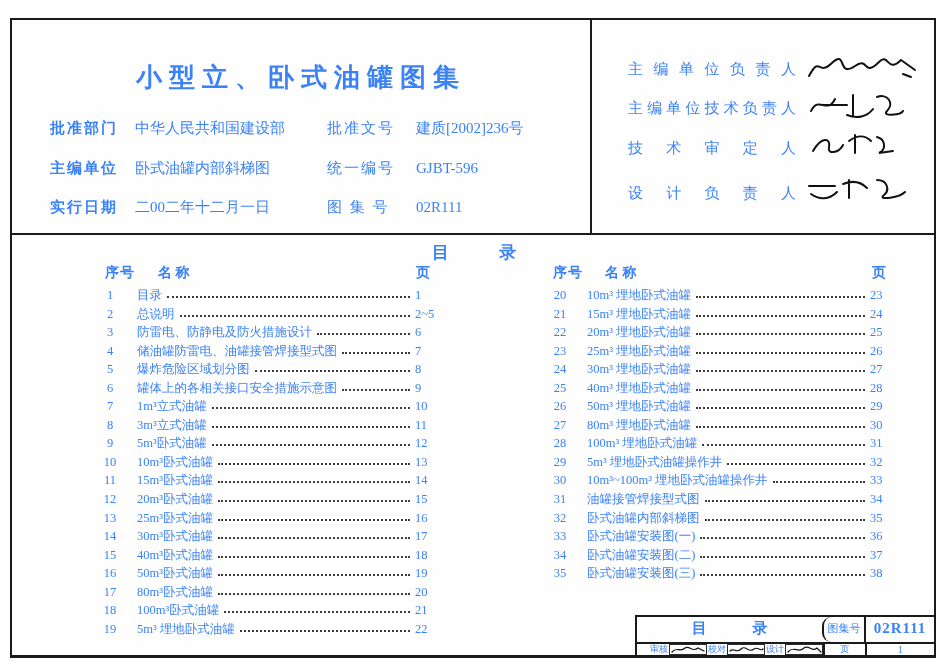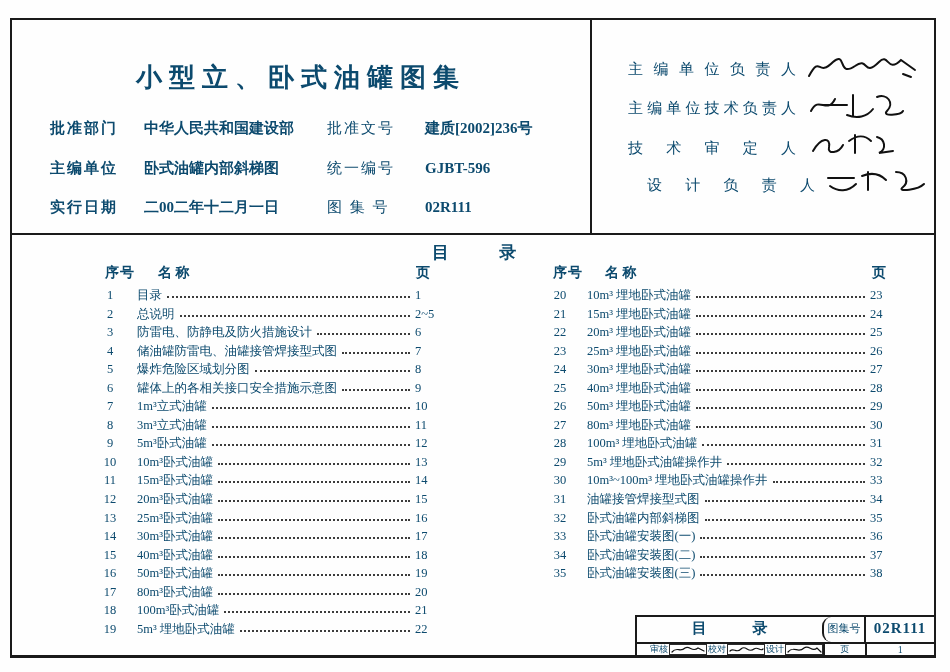--- a/index.html
+++ b/index.html
@@ -1,42 +1,42 @@
 <!DOCTYPE html>
 <html><head>
 <meta charset="utf-8">
 <style>
   * { margin:0; padding:0; box-sizing:border-box; }
   body { background:#e8e8e8; }
   .page {
     position:relative; width:950px; height:672px; background:#fefefe;
-    font-family:"Liberation Serif","DejaVu Serif",serif; color:#0c4a6e; overflow:hidden;
+    font-family:"Liberation Serif","DejaVu Serif",serif; color:#3b82f6; overflow:hidden;
   }
   .frame {
     position:absolute; left:10px; top:18px; width:926px; height:640px;
     border:2px solid #1a1a1a; border-bottom-width:3px;
   }
   .hline { position:absolute; left:0; top:213px; width:100%; height:2px; background:#1a1a1a; }
   .vline { position:absolute; left:578px; top:0; width:2px; height:213px; background:#1a1a1a; }
 
   .doc-title {
     position:absolute; left:0; top:40px; width:578px; text-align:center;
     font-size:26px; font-weight:bold; letter-spacing:7px; white-space:nowrap;
   }
   .info-row { position:absolute; height:20px; line-height:20px; font-size:15px; white-space:nowrap; }
   .info-row .lbl { position:absolute; letter-spacing:2px; }
-  .info-row .val { position:absolute; font-weight:bold;margin-left:9px; }
+  .info-row .val { position:absolute; font-weight:normal; }
   .lbl-l { left:38px;font-weight:bold; }  .val-l { left:123px; }
   .lbl-r { left:315px; } .val-r { left:404px; }
   .r1 { top:98px; } .r2 { top:138px; } .r3 { top:177px; }
 
   .sig-row { position:absolute; left:616px; height:22px; line-height:22px; font-size:15px; }
   .sig-row .slbl { display:inline-block; width:168px; text-align:justify; text-align-last:justify; }
   .sig-row svg { position:absolute; left:175px; top:-10px; }
-  .s1 { top:38px; } .s2 { top:77px; } .s3 { top:117px; } .s4 { top:154px;margin-left:19px; }
+  .s1 { top:38px; } .s2 { top:77px; } .s3 { top:117px; } .s4 { top:162px; }
 
   .toc-title {
     position:absolute; left:420px; top:221px; font-size:17px; font-weight:bold;
     word-spacing:46px; white-space:nowrap;
   }
   .toc-head { position:absolute; top:244px; font-size:14px; font-weight:bold; white-space:nowrap;text-align:center; }
   .th-idx-l { left:93px; letter-spacing:1px; }
   .th-name-l { left:146px; }
   .th-page-l { left:404px; }
   .th-idx-r { left:541px; letter-spacing:1px; }

